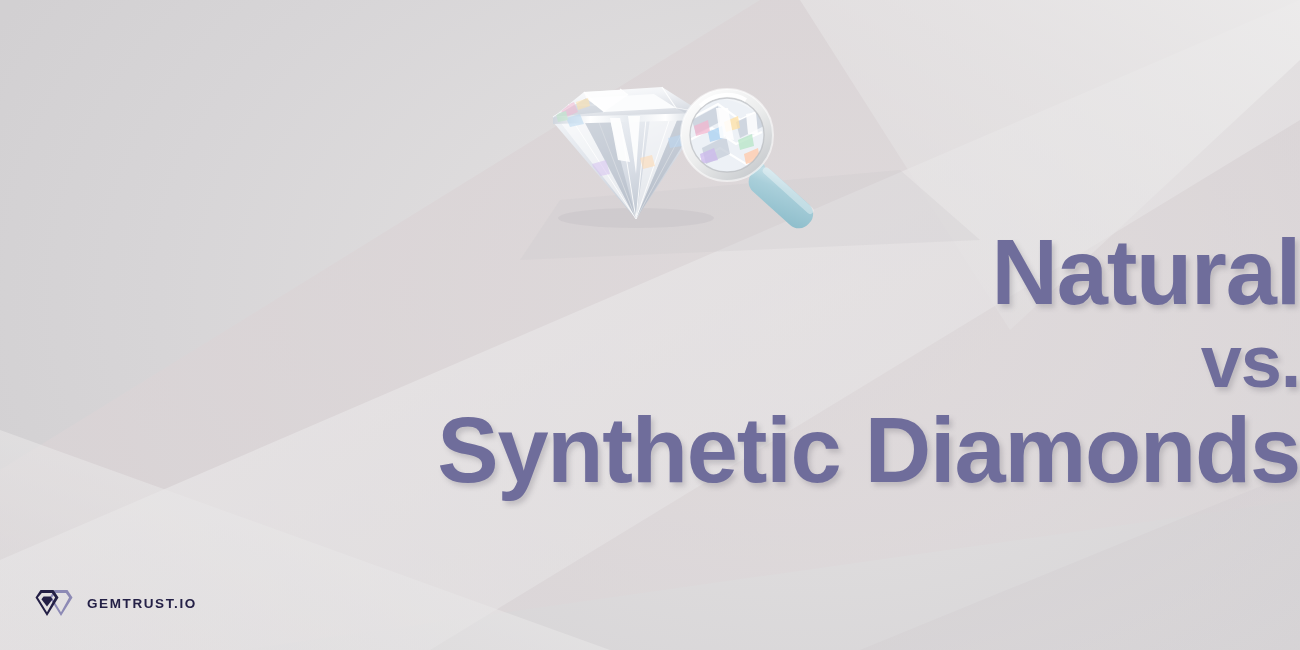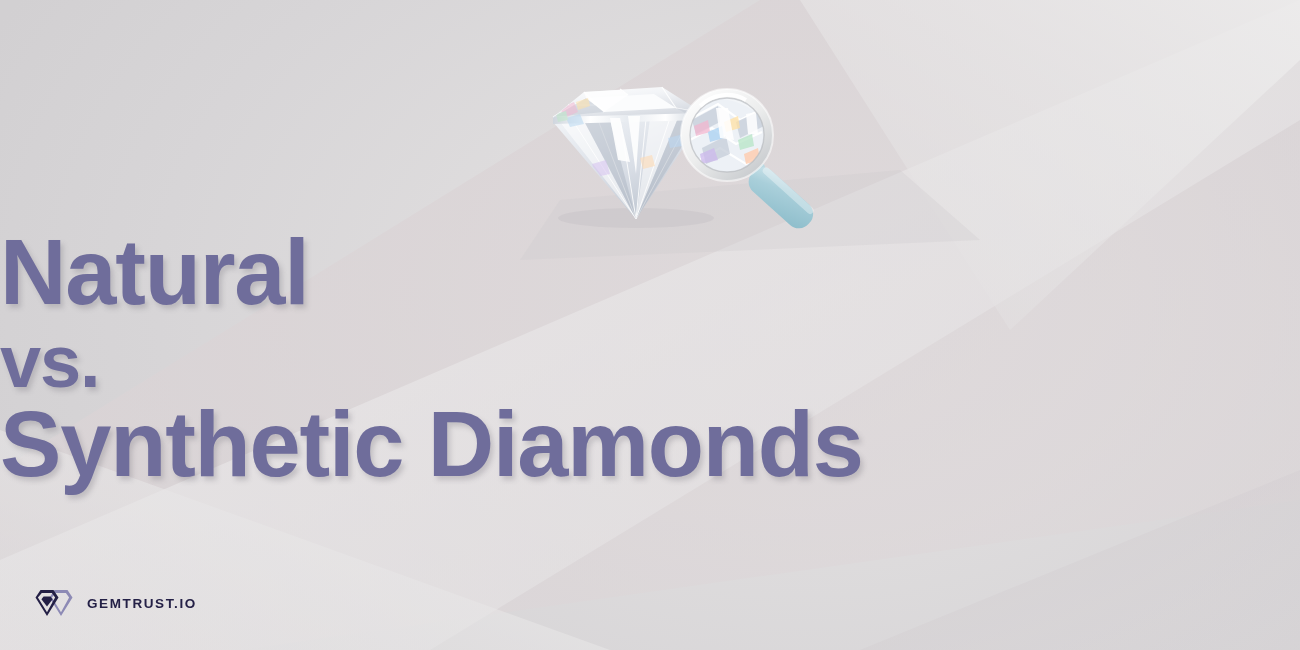--- a/index.html
+++ b/index.html
@@ -26,32 +26,32 @@
     left:540px; top:78px;
     width:300px; height:160px;
   }
   .hero-art svg{ display:block; width:300px; height:160px; overflow:visible; }
 
   
   .title-block{
     position:absolute;
     left:0; top:228px;
     width:1300px;
-    text-align:left;
+    text-align:right;
     line-height:0.97;
     font-weight:bold;
     color:#6f6d9b;
     letter-spacing:-1.2px;
     text-shadow:3px 4px 5px rgba(120,115,125,0.30);
     -webkit-font-smoothing:antialiased;
   }
   .title-line{ display:block; white-space:nowrap; }
   .tl-1{ font-size:92px; }
   .tl-2{ font-size:74px; margin-top:9px; }
-  .tl-3{ font-size:92px; margin-top:2px; }
+  .tl-3{ font-size:92px; margin-top:8px; }
 
   
   .logo{
     position:absolute;
     left:34px; bottom:32px;
     display:flex; align-items:center; gap:13px;
   }
   .logo-mark{ width:40px; height:30px; display:block; }
   .logo-text{
     font-size:13.5px;

